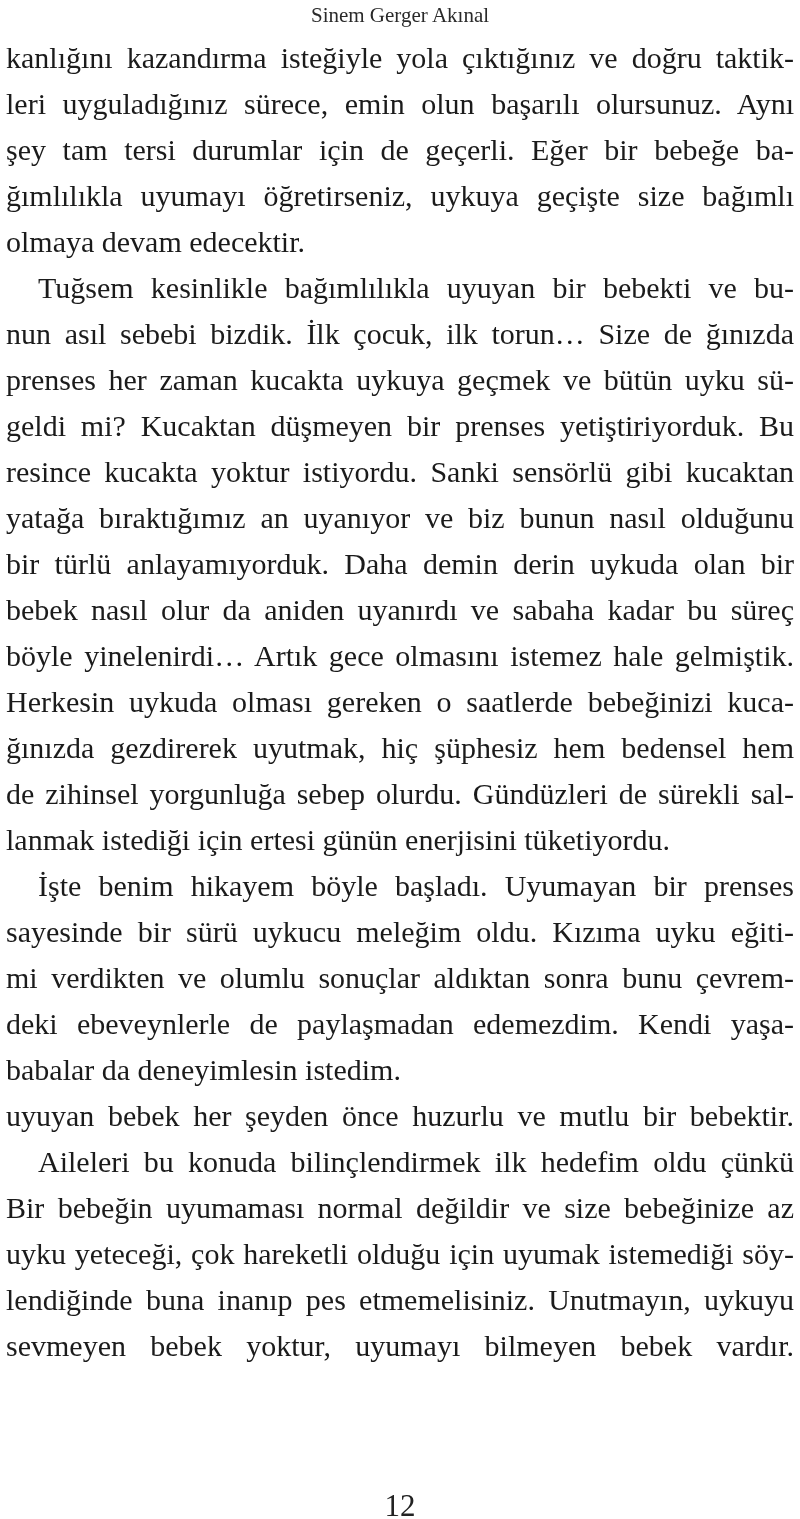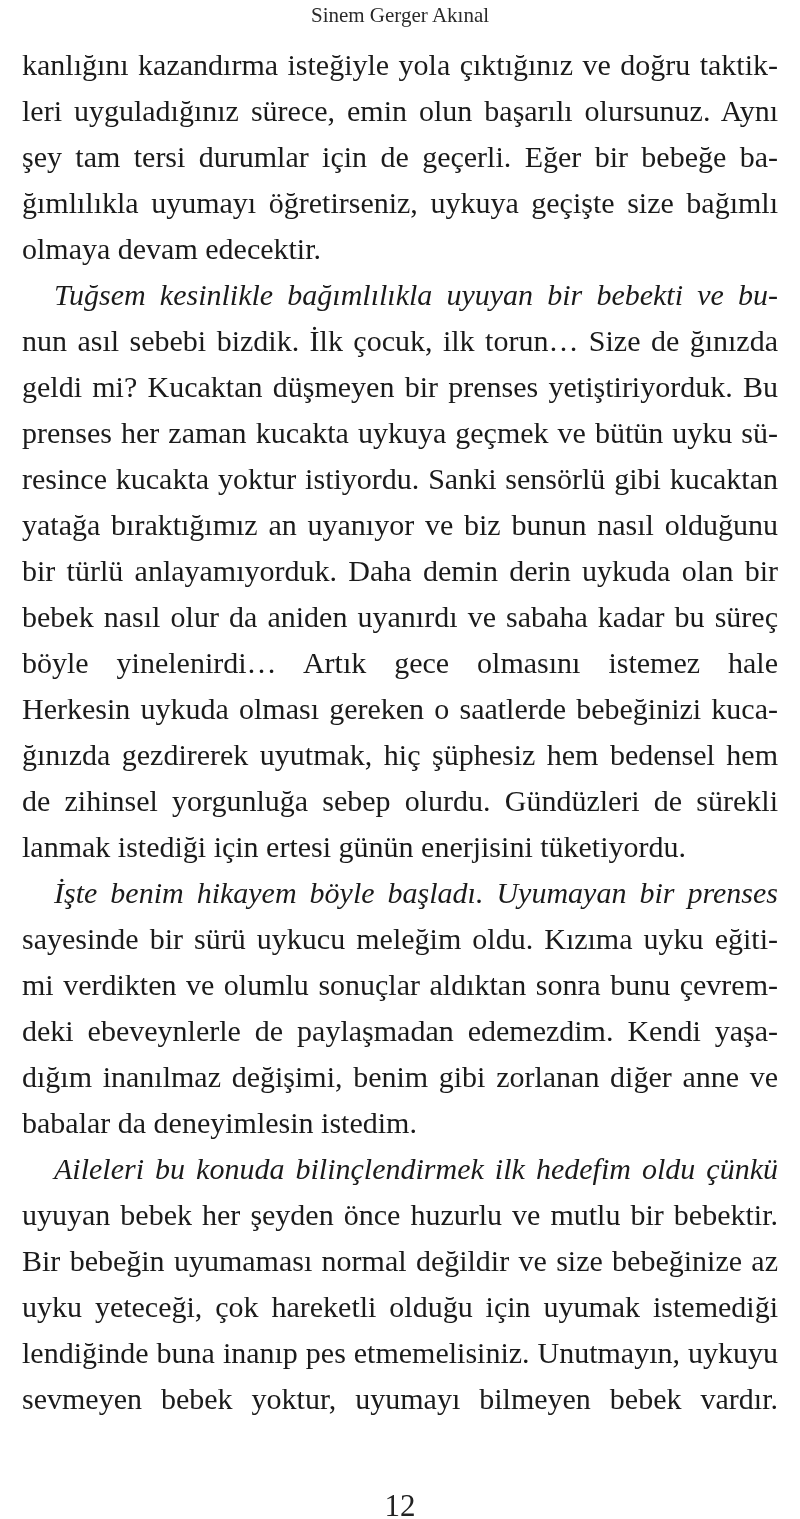--- a/index.html
+++ b/index.html
@@ -21,38 +21,37 @@
     position: relative;
   }
   .running-header {
     padding-top: 2px;
     text-align: center;
     font-size: 21px;
     line-height: 26px;
     color: #2a2a2a;
   }
   .body-text {
-    margin-top: 14px;
-    padding: 0 22px;
+    margin-top: 7px;
+    padding: 0 6px;
   }
   .line {
     font-size: 30px;
     line-height: 46px;
     height: 46px;
     text-align: justify;
     text-align-last: justify;
     text-justify: inter-word;
     overflow: hidden;
   }
   .line.no-fill {
     text-align-last: left;
   }
   .line.indent {
     text-indent: 32px;
-    font-style: italic;
   }
   .bold {
     font-weight: normal;
   }
   .page-number {
     position: absolute;
     left: 0;
     top: 1489px;
     width: 100%;
     text-align: center;
@@ -68,39 +67,38 @@
   <div class="running-header">Sinem Gerger Akınal</div>
 
   <div class="body-text">
       <div class="line"><span>kanlığını kazandırma isteğiyle yola çıktığınız ve doğru taktik-</span></div>
       <div class="line"><span>leri uyguladığınız sürece, emin olun başarılı olursunuz. Aynı</span></div>
       <div class="line"><span>şey tam tersi durumlar için de geçerli. Eğer bir bebeğe ba-</span></div>
       <div class="line"><span>ğımlılıkla uyumayı öğretirseniz, uykuya geçişte size bağımlı</span></div>
       <div class="line no-fill"><span>olmaya devam edecektir.</span></div>
       <div class="line indent"><span>Tuğsem kesinlikle bağımlılıkla uyuyan bir bebekti ve bu-</span></div>
       <div class="line"><span>nun asıl sebebi bizdik. İlk çocuk, ilk torun… Size de ğınızda</span></div>
+      <div class="line"><span>prenses her zaman kucakta uykuya geçmek ve bütün uyku sü-</span></div>
       <div class="line"><span>geldi mi? Kucaktan düşmeyen bir prenses yetiştiriyorduk. Bu</span></div>
-      <div class="line"><span>prenses her zaman kucakta uykuya geçmek ve bütün uyku sü-</span></div>
       <div class="line"><span>resince kucakta yoktur istiyordu. Sanki sensörlü gibi kucaktan</span></div>
       <div class="line"><span>yatağa bıraktığımız an uyanıyor ve biz bunun nasıl olduğunu</span></div>
       <div class="line"><span>bir türlü anlayamıyorduk. Daha demin derin uykuda olan bir</span></div>
       <div class="line"><span>bebek nasıl olur da aniden uyanırdı ve sabaha kadar bu süreç</span></div>
       <div class="line"><span>böyle yinelenirdi… Artık gece olmasını istemez hale gelmiştik.</span></div>
       <div class="line"><span>Herkesin uykuda olması gereken o saatlerde bebeğinizi kuca-</span></div>
       <div class="line"><span>ğınızda gezdirerek uyutmak, hiç şüphesiz hem bedensel hem</span></div>
       <div class="line"><span>de zihinsel yorgunluğa sebep olurdu. Gündüzleri de sürekli sal-</span></div>
       <div class="line no-fill"><span>lanmak istediği için ertesi günün enerjisini tüketiyordu.</span></div>
       <div class="line indent"><span>İşte benim hikayem böyle başladı. Uyumayan bir prenses</span></div>
       <div class="line"><span>sayesinde bir sürü uykucu meleğim oldu. Kızıma uyku eğiti-</span></div>
       <div class="line"><span>mi verdikten ve olumlu sonuçlar aldıktan sonra bunu çevrem-</span></div>
       <div class="line"><span>deki ebeveynlerle de paylaşmadan edemezdim. Kendi yaşa-</span></div>
-      <div class="line"><span>dığım inanılmaz değişimi, benim gibi zorlanan diğer anne ve</span></div>
       <div class="line no-fill"><span>babalar da deneyimlesin istedim.</span></div>
+      <div class="line"><span>uyuyan bebek her şeyden önce huzurlu ve mutlu bir bebektir.</span></div>
       <div class="line indent"><span>Aileleri bu konuda bilinçlendirmek ilk hedefim oldu çünkü</span></div>
-      <div class="line"><span>uyuyan bebek her şeyden önce huzurlu ve mutlu bir bebektir.</span></div>
       <div class="line"><span>Bir bebeğin uyumaması normal değildir ve size bebeğinize az</span></div>
       <div class="line"><span>uyku yeteceği, çok hareketli olduğu için uyumak istemediği söy-</span></div>
       <div class="line"><span>lendiğinde buna inanıp pes etmemelisiniz. Unutmayın, </span><span class="bold">uykuyu</span></div>
       <div class="line"><span class="bold">sevmeyen bebek yoktur, uyumayı bilmeyen bebek vardır.</span></div>
     </div>
 
   <div class="page-number">12</div>
 </div>
 
 </body></html>

